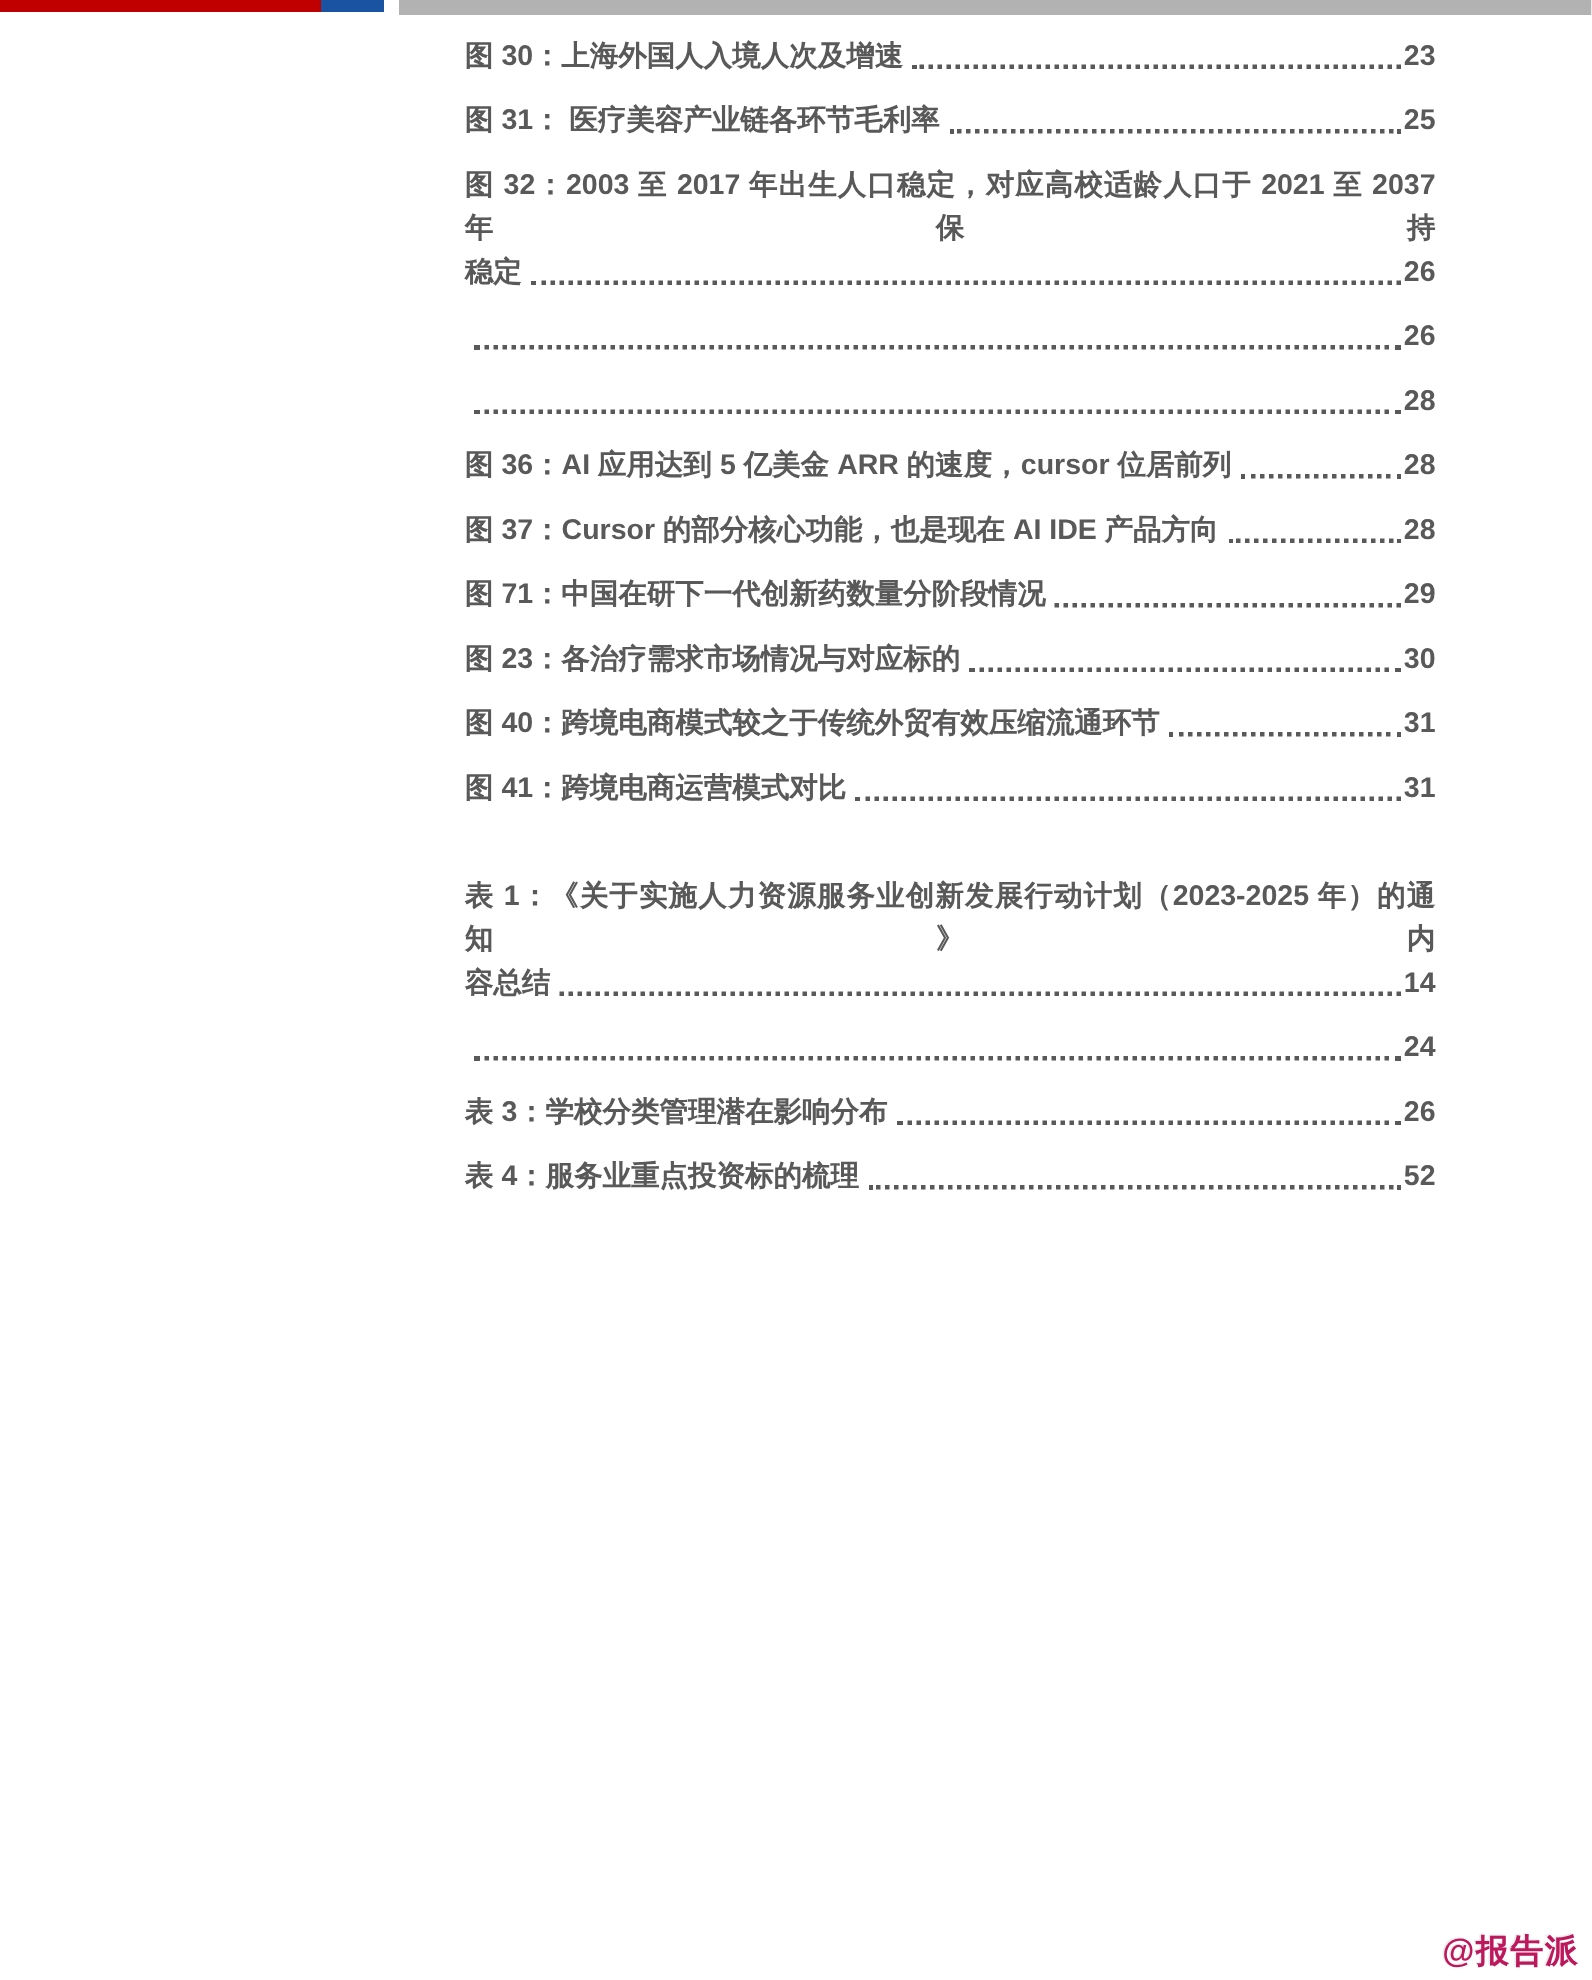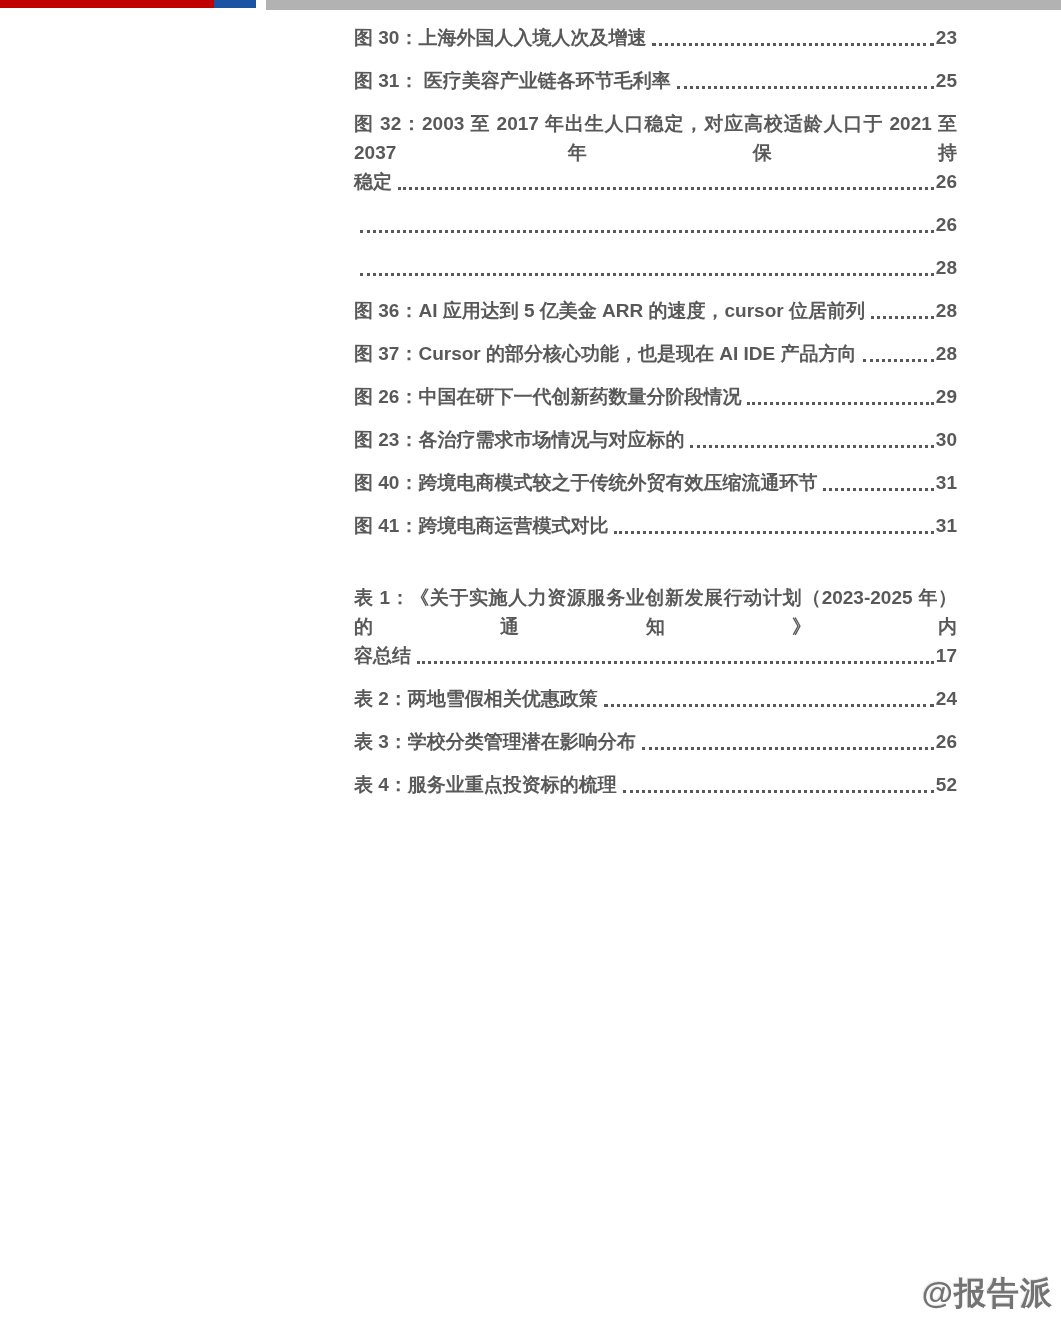--- a/index.html
+++ b/index.html
@@ -24,21 +24,21 @@
   .toc-wrap {
     position: absolute;
     left: 310px;
     top: 23px;
     width: 647px;
     color: #595959;
     font-size: 19px;
     font-weight: 700;
     line-height: 29px;
   }
-  .toc-entry { margin-bottom: 14px; margin-left: 44px; }
+  .toc-entry { margin-bottom: 14px; }
   .toc-preline {
     text-align: justify;
     text-align-last: justify;
     white-space: normal;
   }
   .toc-line {
     display: flex;
     align-items: flex-end;
   }
   .toc-text { white-space: nowrap; }
@@ -49,23 +49,23 @@
     margin: 0 2px 6px 6px;
   }
   .toc-page { white-space: nowrap; }
   .tables-toc { margin-top: 43px; }
 
   
   .watermark {
     position: absolute;
     right: 8px;
     bottom: 4px;
-    font-size: 32px;
+    font-size: 22px;
     font-weight: 700;
-    color: #737373;
+    color: #be185d;
     letter-spacing: 1px;
     text-shadow: 1px 1px 0 rgba(255,255,255,0.9), -1px -1px 1px rgba(0,0,0,0.10);
   }
 </style>
 </head>
 <body>
 
 <div class="bar bar-red"></div>
 <div class="bar bar-blue"></div>
 <div class="bar bar-gray"></div>
@@ -115,21 +115,21 @@
       </div>
       <div class="toc-entry">
         <div class="toc-line">
           <span class="toc-text">图 37：Cursor 的部分核心功能，也是现在 AI IDE 产品方向</span>
           <span class="toc-dots"></span>
           <span class="toc-page">28</span>
         </div>
       </div>
       <div class="toc-entry">
         <div class="toc-line">
-          <span class="toc-text">图 26：中国在研下一代创新药数量分阶段情况</span>
+          <span class="toc-text">图 71：中国在研下一代创新药数量分阶段情况</span>
           <span class="toc-dots"></span>
           <span class="toc-page">29</span>
         </div>
       </div>
       <div class="toc-entry">
         <div class="toc-line">
           <span class="toc-text">图 23：各治疗需求市场情况与对应标的</span>
           <span class="toc-dots"></span>
           <span class="toc-page">30</span>
         </div>
@@ -148,26 +148,25 @@
           <span class="toc-page">31</span>
         </div>
       </div>
     </div>
   <div class="tables-toc" id="tables-toc">
       <div class="toc-entry">
         <div class="toc-preline">表 1：《关于实施人力资源服务业创新发展行动计划（2023-2025 年）的通知》内</div>
         <div class="toc-line">
           <span class="toc-text">容总结</span>
           <span class="toc-dots"></span>
-          <span class="toc-page">17</span>
+          <span class="toc-page">14</span>
         </div>
       </div>
       <div class="toc-entry">
         <div class="toc-line">
-          <span class="toc-text">表 2：两地雪假相关优惠政策</span>
           <span class="toc-dots"></span>
           <span class="toc-page">24</span>
         </div>
       </div>
       <div class="toc-entry">
         <div class="toc-line">
           <span class="toc-text">表 3：学校分类管理潜在影响分布</span>
           <span class="toc-dots"></span>
           <span class="toc-page">26</span>
         </div>

